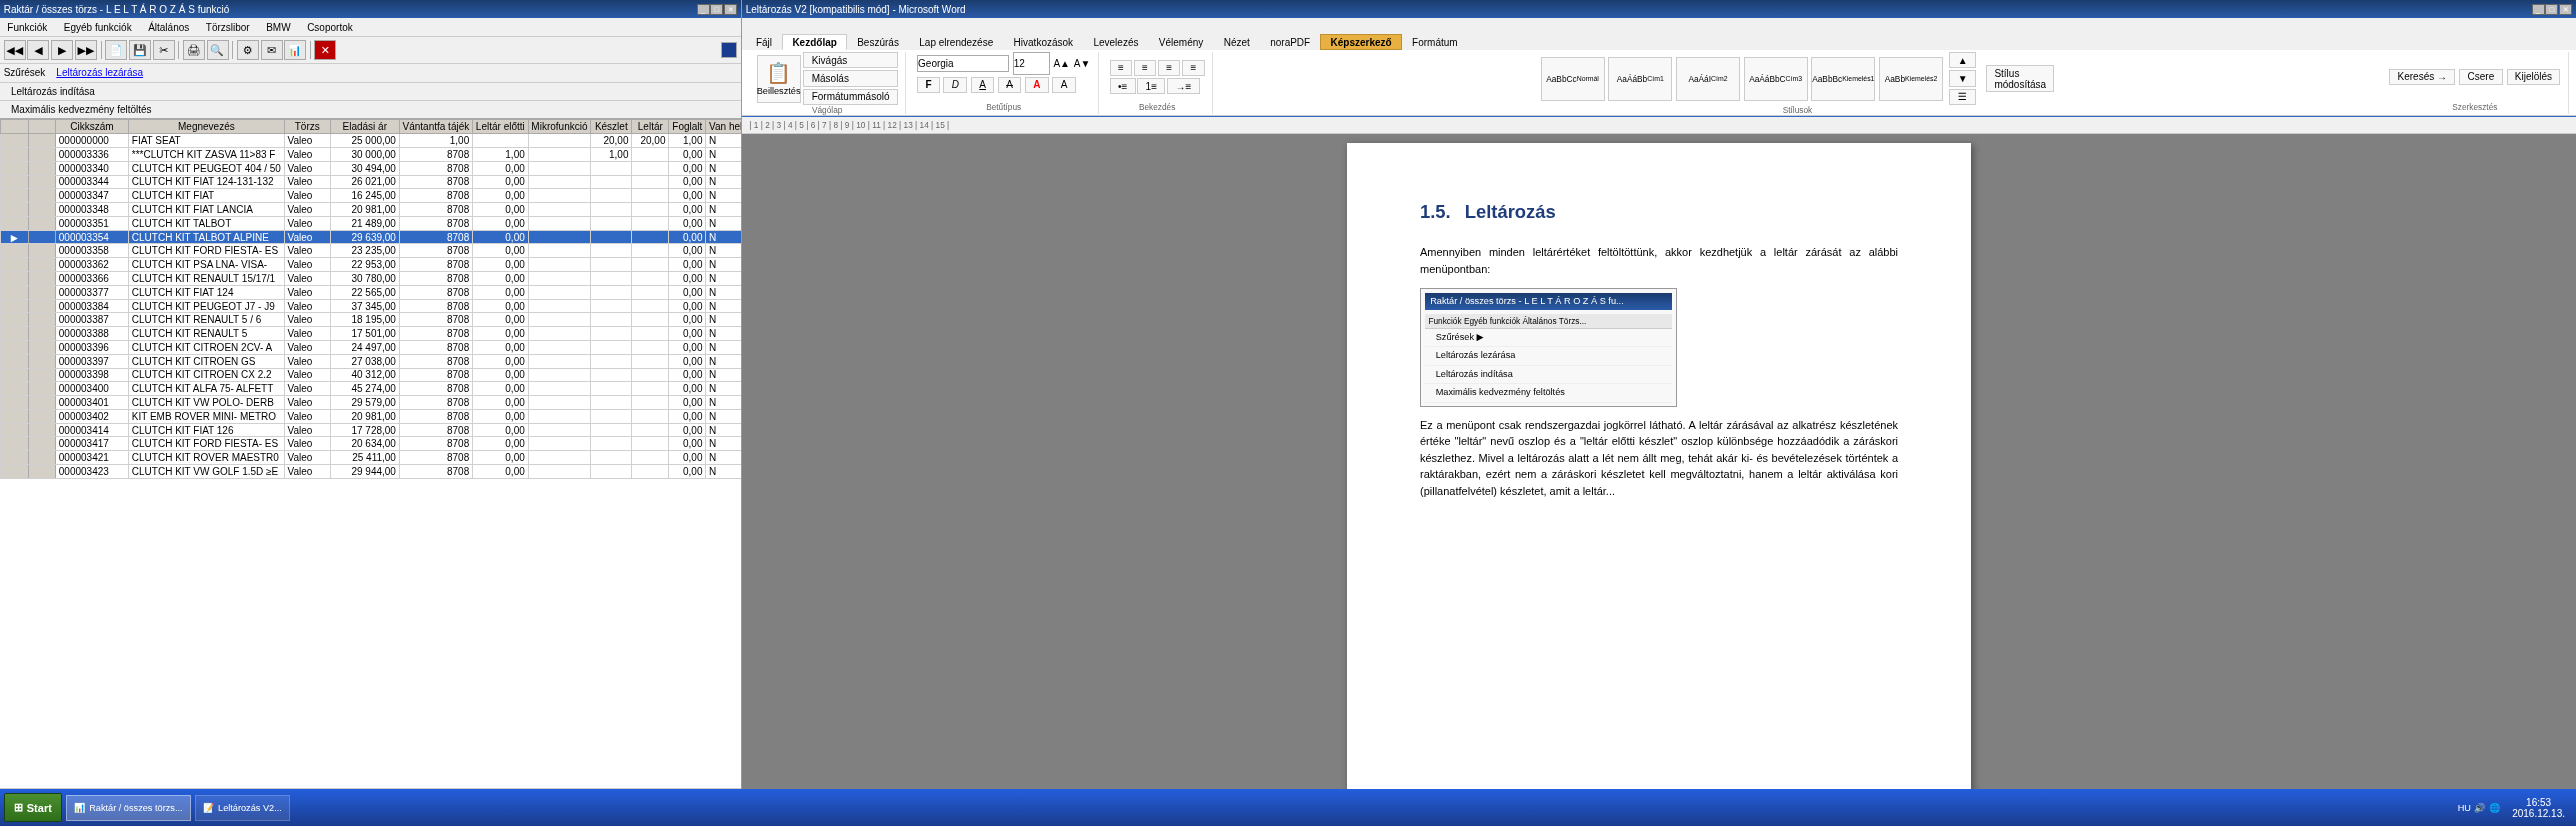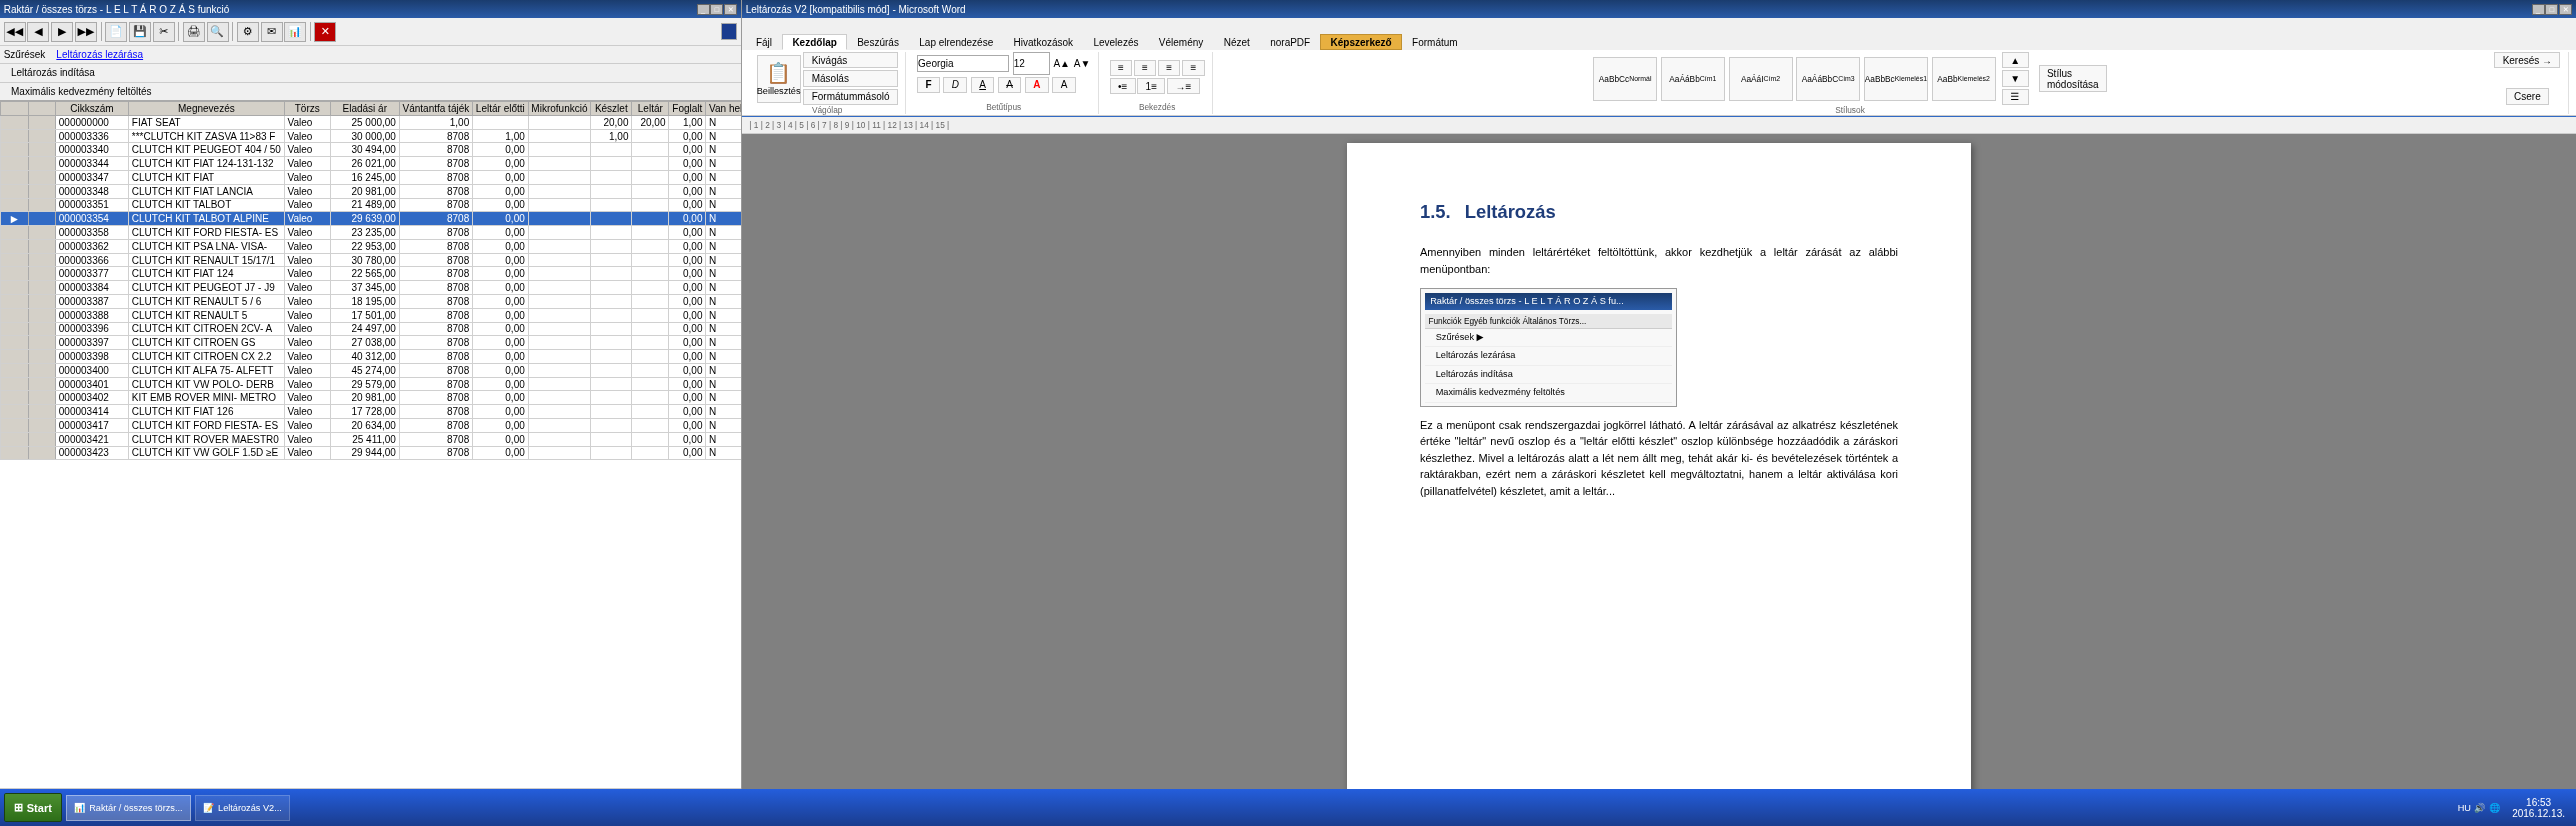--- a/index.html
+++ b/index.html
@@ -96,20 +96,28 @@
 
     <div class="app-title-bar">
       <span>Raktár / összes törzs - L E L T Á R O Z Á S funkció</span>
       <div class="app-title-buttons">
         <div class="app-title-btn">_</div>
         <div class="app-title-btn">□</div>
         <div class="app-title-btn">✕</div>
       </div>
     </div>
 
+    <div class="menu-bar">
+      <span class="menu-item">Funkciók</span>
+      <span class="menu-item">Egyéb funkciók</span>
+      <span class="menu-item">Általános</span>
+      <span class="menu-item">Törzslibor</span>
+      <span class="menu-item">BMW</span>
+      <span class="menu-item">Csoportok</span>
+    </div>
 
     <div class="toolbar">
       <div class="toolbar-btn">◀◀</div>
       <div class="toolbar-btn">◀</div>
       <div class="toolbar-btn">▶</div>
       <div class="toolbar-btn">▶▶</div>
       <div class="toolbar-separator"></div>
       <div class="toolbar-btn">📄</div>
       <div class="toolbar-btn">💾</div>
       <div class="toolbar-btn">✂</div>
@@ -650,21 +658,21 @@
               <div class="ribbon-btn">☰</div>
             </div>
             <div style="margin-left:7.3px; display:flex; flex-direction:column; gap:1.8px;">
               <div class="ribbon-btn">Stílus<br>módosítása</div>
             </div>
           </div>
           <div class="ribbon-group-label">Stílusok</div>
         </div>
 
         <div class="ribbon-group">
-          <div class="ribbon-group-content" style="flex-direction:column; gap:20px;">
+          <div class="ribbon-group-content" style="flex-direction:row; gap:4px;">
             <div class="ribbon-btn">Keresés →</div>
             <div class="ribbon-btn">Csere</div>
             <div class="ribbon-btn">Kijelölés</div>
           </div>
           <div class="ribbon-group-label">Szerkesztés</div>
         </div>
       </div>
     </div>
 
     <div class="word-ruler">

